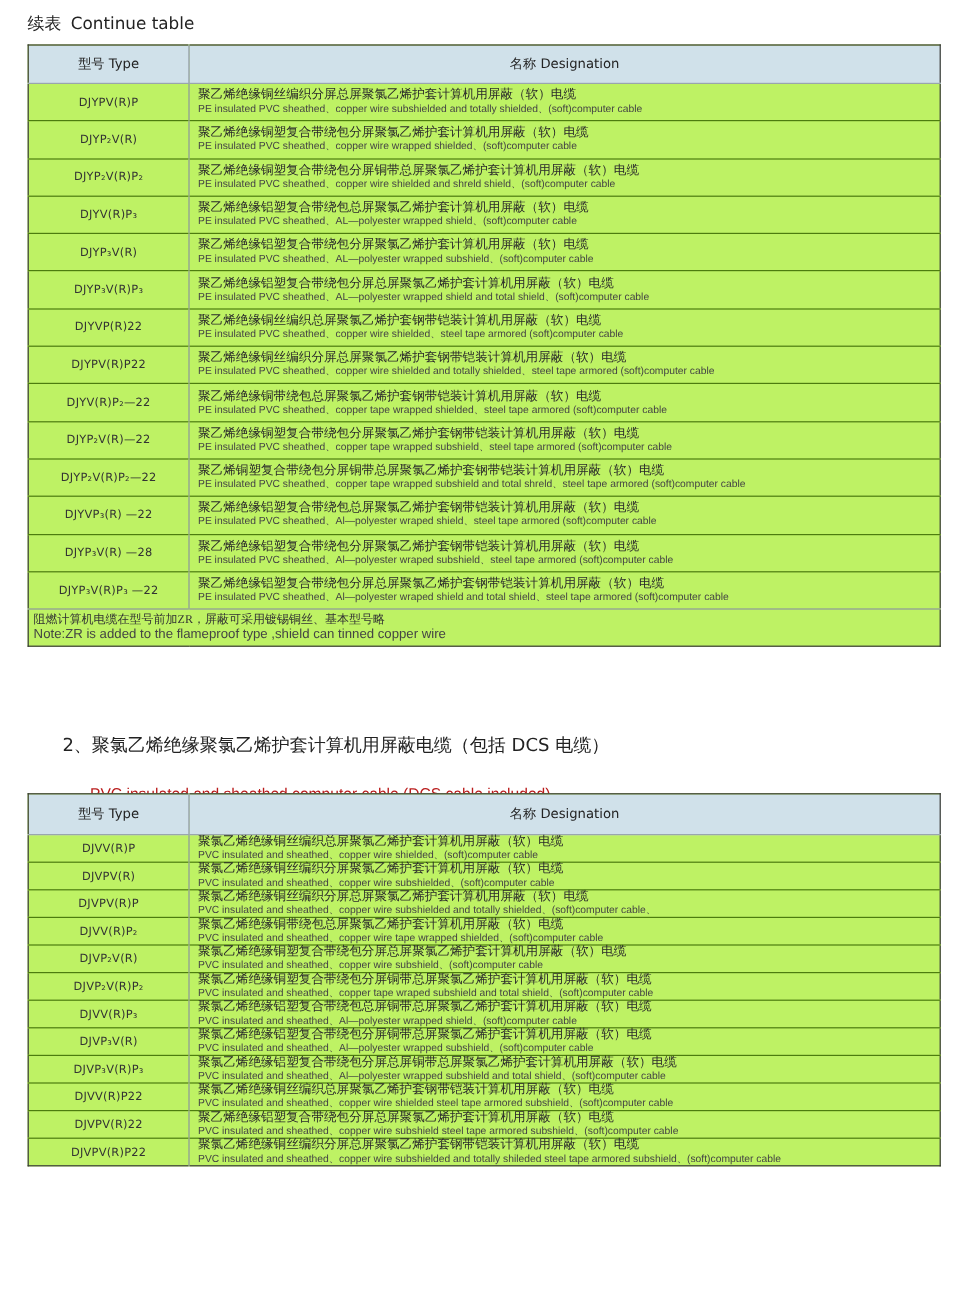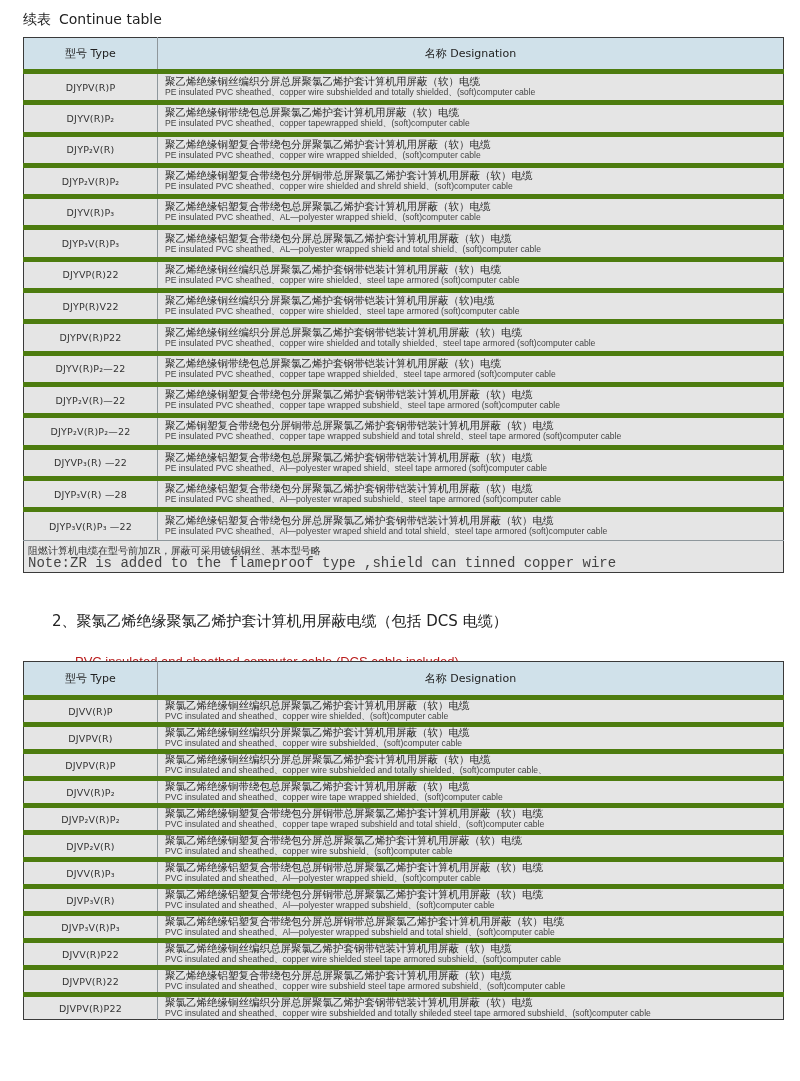--- a/index.html
+++ b/index.html
@@ -1,35 +1,35 @@
 <!DOCTYPE html>
 <html><head>
 <meta charset="utf-8">
 <style>
   html, body { margin:0; padding:0; background:#ffffff; }
   body { width:800px; height:1081px; position:relative; overflow:hidden;
          font-family:"DejaVu Sans", "Liberation Sans", sans-serif; color:#333; }
   .caption { position:absolute; left:23px; top:11px; font-size:14px; color:#222; }
   .caption .cn { margin-right:8px; }
   table.spec { position:absolute; left:23px; width:761px; border-collapse:collapse;
-               border:1.5px solid #3a3a3a; background:#e5e5e5; table-layout:fixed; }
+               border:1.5px solid #3a3a3a; background:#bef264; table-layout:fixed; }
   table.spec th { background:#d0e1ea; font-weight:normal; font-size:11px; color:#222;
                   height:31px; border-bottom:1.5px solid #9aa6ad; padding:0; }
-  table.spec td { border-top:5px solid #4d7c0f; padding:0; vertical-align:middle; }
+  table.spec td { border-top:1px solid #4d7c0f; padding:0; vertical-align:middle; }
   table.spec td.type { text-align:center; font-size:9.5px; color:#333;
                        border-right:1px solid #8e979c; letter-spacing:0.2px; }
   table.spec th.typeh { border-right:1px solid #8e979c; }
   table.spec td.desc { padding-left:7px; line-height:11px; }
   .desc .cn { font-size:10.5px; color:#2a2a2a; display:block; white-space:nowrap; }
   .desc .en { font-size:8.6px; color:#444; display:block; white-space:nowrap; font-family:"Liberation Sans", sans-serif; }
   #t1 { top:37px; }
   #t1 tbody tr { height:31.3px; }
   #t1 td.note { padding-left:4px; line-height:12px; border-top:1px solid #8e979c; height:30px;}
   .note .cn { font-size:10px; color:#333; display:block;font-family:Liberation Serif, serif; }
-  .note .en { font-size:14px; color:#444; display:block; font-family:Liberation Mono, monospace; }
+  .note .en { font-size:11px; color:#444; display:block; font-family:Liberation Sans, sans-serif; }
   .section-title { position:absolute; left:52px; top:612px; font-size:15px; color:#222; }
   .section-sub { position:absolute; left:75px; top:654px; font-size:13px; color:#b91c1c;
                  font-family:"Liberation Sans", sans-serif; }
   #t2 { top:661px; }
   #t2 th { height:33px; }
   #t2 tbody tr { height:14px; }
 </style>
 </head>
 <body>
 
@@ -50,27 +50,20 @@
   </thead>
   <tbody id="t1-body">
       <tr>
         <td class="type">DJYPV(R)P</td>
         <td class="desc">
           <span class="cn">聚乙烯绝缘铜丝编织分屏总屏聚氯乙烯护套计算机用屏蔽（软）电缆</span>
           <span class="en">PE insulated PVC sheathed、copper wire subshielded and totally shielded、(soft)computer cable</span>
         </td>
       </tr>
       <tr>
-        <td class="type">DJYV(R)P₂</td>
-        <td class="desc">
-          <span class="cn">聚乙烯绝缘铜带绕包总屏聚氯乙烯护套计算机用屏蔽（软）电缆</span>
-          <span class="en">PE insulated PVC sheathed、copper tapewrapped shield、(soft)computer cable</span>
-        </td>
-      </tr>
-      <tr>
         <td class="type">DJYP₂V(R)</td>
         <td class="desc">
           <span class="cn">聚乙烯绝缘铜塑复合带绕包分屏聚氯乙烯护套计算机用屏蔽（软）电缆</span>
           <span class="en">PE insulated PVC sheathed、copper wire wrapped shielded、(soft)computer cable</span>
         </td>
       </tr>
       <tr>
         <td class="type">DJYP₂V(R)P₂</td>
         <td class="desc">
           <span class="cn">聚乙烯绝缘铜塑复合带绕包分屏铜带总屏聚氯乙烯护套计算机用屏蔽（软）电缆</span>
@@ -78,37 +71,37 @@
         </td>
       </tr>
       <tr>
         <td class="type">DJYV(R)P₃</td>
         <td class="desc">
           <span class="cn">聚乙烯绝缘铝塑复合带绕包总屏聚氯乙烯护套计算机用屏蔽（软）电缆</span>
           <span class="en">PE insulated PVC sheathed、AL—polyester wrapped shield、(soft)computer cable</span>
         </td>
       </tr>
       <tr>
+        <td class="type">DJYP₃V(R)</td>
+        <td class="desc">
+          <span class="cn">聚乙烯绝缘铝塑复合带绕包分屏聚氯乙烯护套计算机用屏蔽（软）电缆</span>
+          <span class="en">PE insulated PVC sheathed、AL—polyester wrapped subshield、(soft)computer cable</span>
+        </td>
+      </tr>
+      <tr>
         <td class="type">DJYP₃V(R)P₃</td>
         <td class="desc">
           <span class="cn">聚乙烯绝缘铝塑复合带绕包分屏总屏聚氯乙烯护套计算机用屏蔽（软）电缆</span>
           <span class="en">PE insulated PVC sheathed、AL—polyester wrapped shield and total shield、(soft)computer cable</span>
         </td>
       </tr>
       <tr>
         <td class="type">DJYVP(R)22</td>
         <td class="desc">
           <span class="cn">聚乙烯绝缘铜丝编织总屏聚氯乙烯护套钢带铠装计算机用屏蔽（软）电缆</span>
-          <span class="en">PE insulated PVC sheathed、copper wire shielded、steel tape armored (soft)computer cable</span>
-        </td>
-      </tr>
-      <tr>
-        <td class="type">DJYP(R)V22</td>
-        <td class="desc">
-          <span class="cn">聚乙烯绝缘铜丝编织分屏聚氯乙烯护套钢带铠装计算机用屏蔽（软)电缆</span>
           <span class="en">PE insulated PVC sheathed、copper wire shielded、steel tape armored (soft)computer cable</span>
         </td>
       </tr>
       <tr>
         <td class="type">DJYPV(R)P22</td>
         <td class="desc">
           <span class="cn">聚乙烯绝缘铜丝编织分屏总屏聚氯乙烯护套钢带铠装计算机用屏蔽（软）电缆</span>
           <span class="en">PE insulated PVC sheathed、copper wire shielded and totally shielded、steel tape armored (soft)computer cable</span>
         </td>
       </tr>
@@ -200,34 +193,34 @@
         </td>
       </tr>
       <tr>
         <td class="type">DJVV(R)P₂</td>
         <td class="desc">
           <span class="cn">聚氯乙烯绝缘铜带绕包总屏聚氯乙烯护套计算机用屏蔽（软）电缆</span>
           <span class="en">PVC insulated and sheathed、copper wire tape wrapped  shielded、(soft)computer cable</span>
         </td>
       </tr>
       <tr>
+        <td class="type">DJVP₂V(R)</td>
+        <td class="desc">
+          <span class="cn">聚氯乙烯绝缘铜塑复合带绕包分屏总屏聚氯乙烯护套计算机用屏蔽（软）电缆</span>
+          <span class="en">PVC insulated and sheathed、copper wire subshield、(soft)computer cable</span>
+        </td>
+      </tr>
+      <tr>
         <td class="type">DJVP₂V(R)P₂</td>
         <td class="desc">
           <span class="cn">聚氯乙烯绝缘铜塑复合带绕包分屏铜带总屏聚氯乙烯护套计算机用屏蔽（软）电缆</span>
           <span class="en">PVC insulated and sheathed、copper tape wraped subshield and total shield、(soft)computer cable</span>
         </td>
       </tr>
       <tr>
-        <td class="type">DJVP₂V(R)</td>
-        <td class="desc">
-          <span class="cn">聚氯乙烯绝缘铜塑复合带绕包分屏总屏聚氯乙烯护套计算机用屏蔽（软）电缆</span>
-          <span class="en">PVC insulated and sheathed、copper wire subshield、(soft)computer cable</span>
-        </td>
-      </tr>
-      <tr>
         <td class="type">DJVV(R)P₃</td>
         <td class="desc">
           <span class="cn">聚氯乙烯绝缘铝塑复合带绕包总屏铜带总屏聚氯乙烯护套计算机用屏蔽（软）电缆</span>
           <span class="en">PVC insulated and sheathed、Al—polyester wrapped shield、(soft)computer cable</span>
         </td>
       </tr>
       <tr>
         <td class="type">DJVP₃V(R)</td>
         <td class="desc">
           <span class="cn">聚氯乙烯绝缘铝塑复合带绕包分屏铜带总屏聚氯乙烯护套计算机用屏蔽（软）电缆</span>

